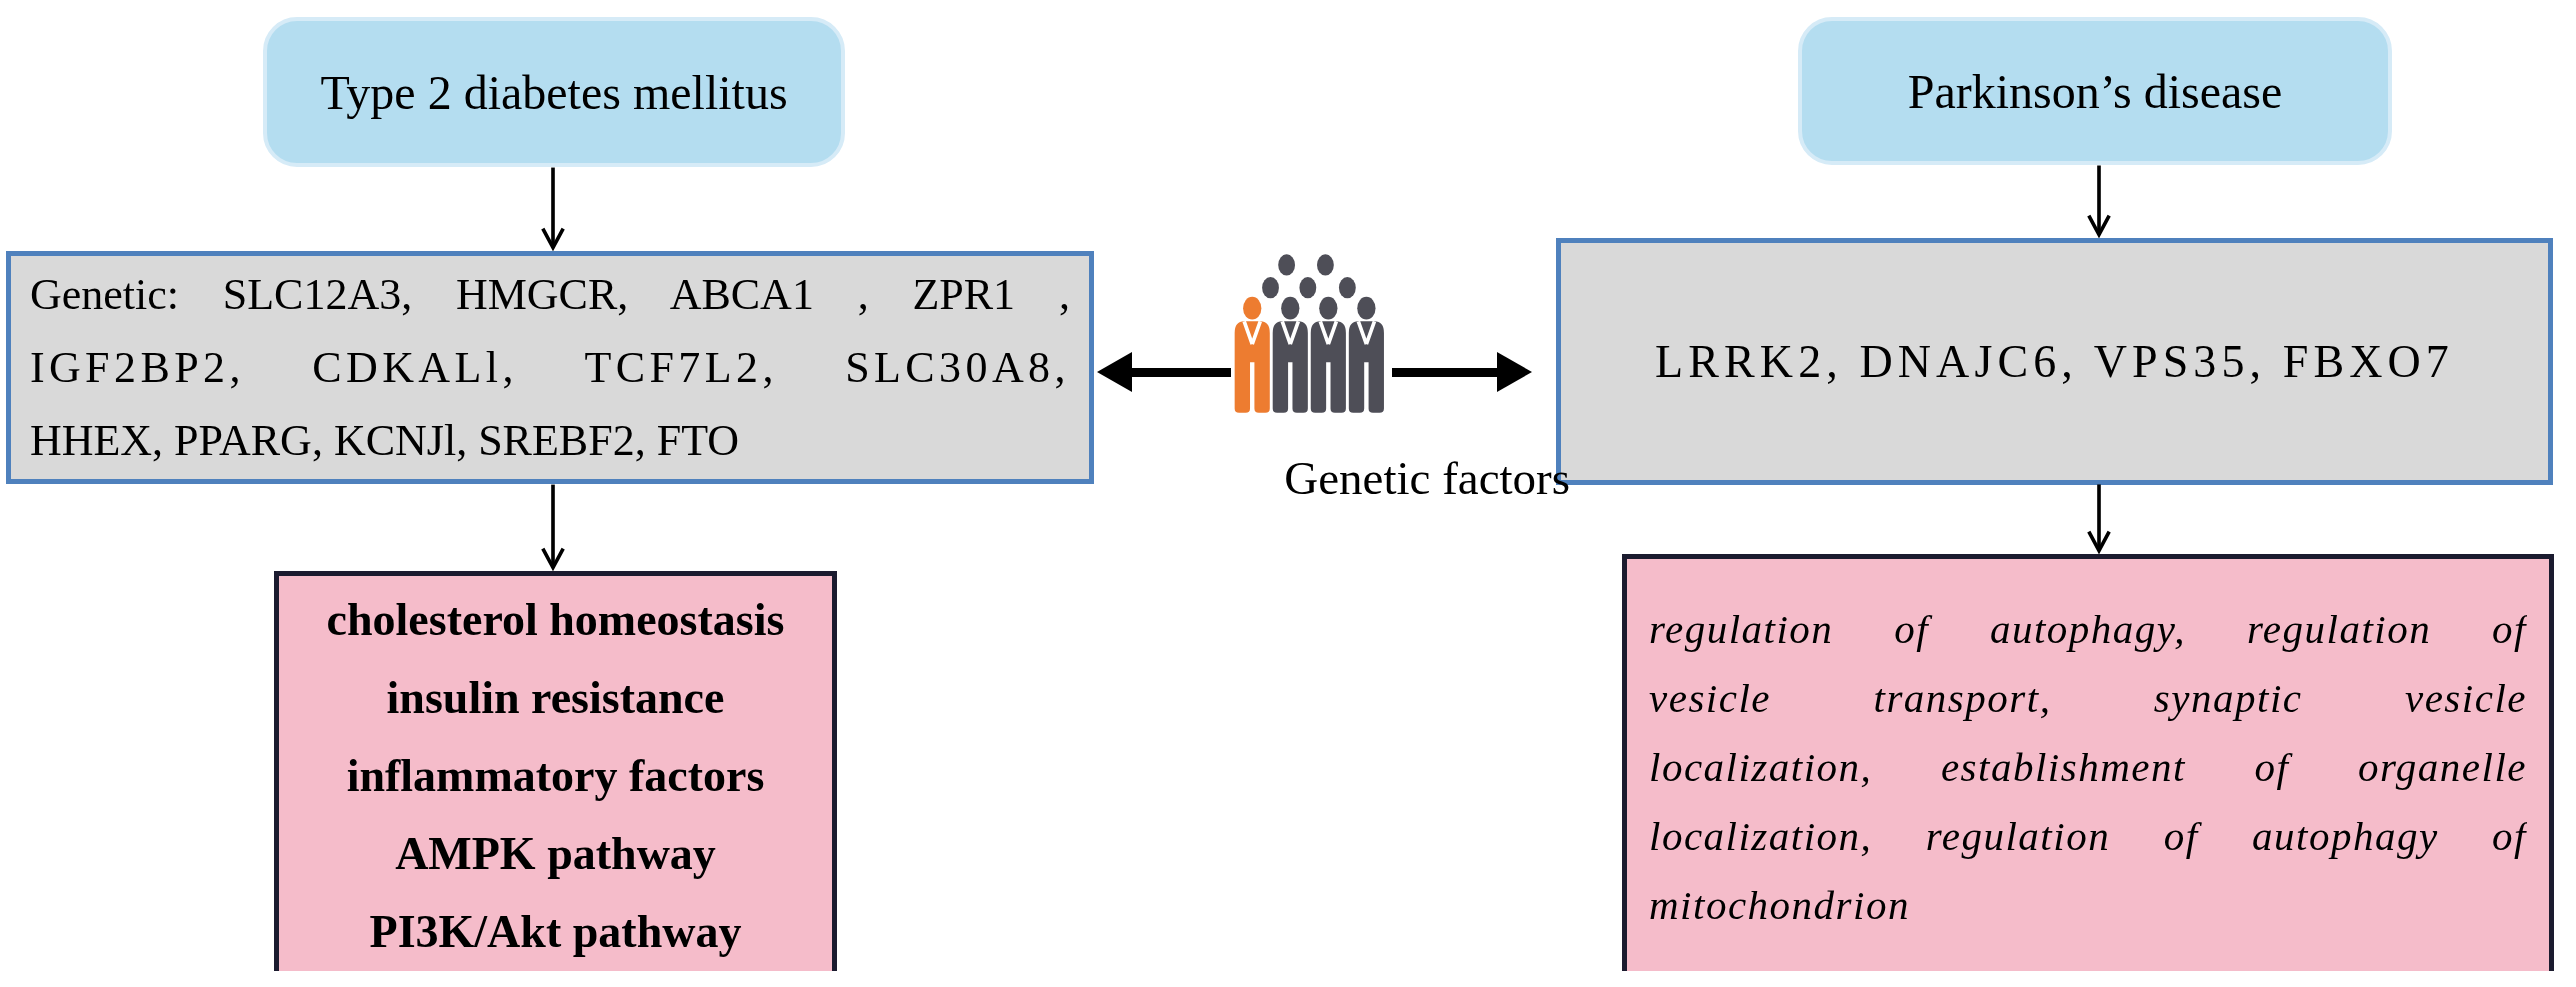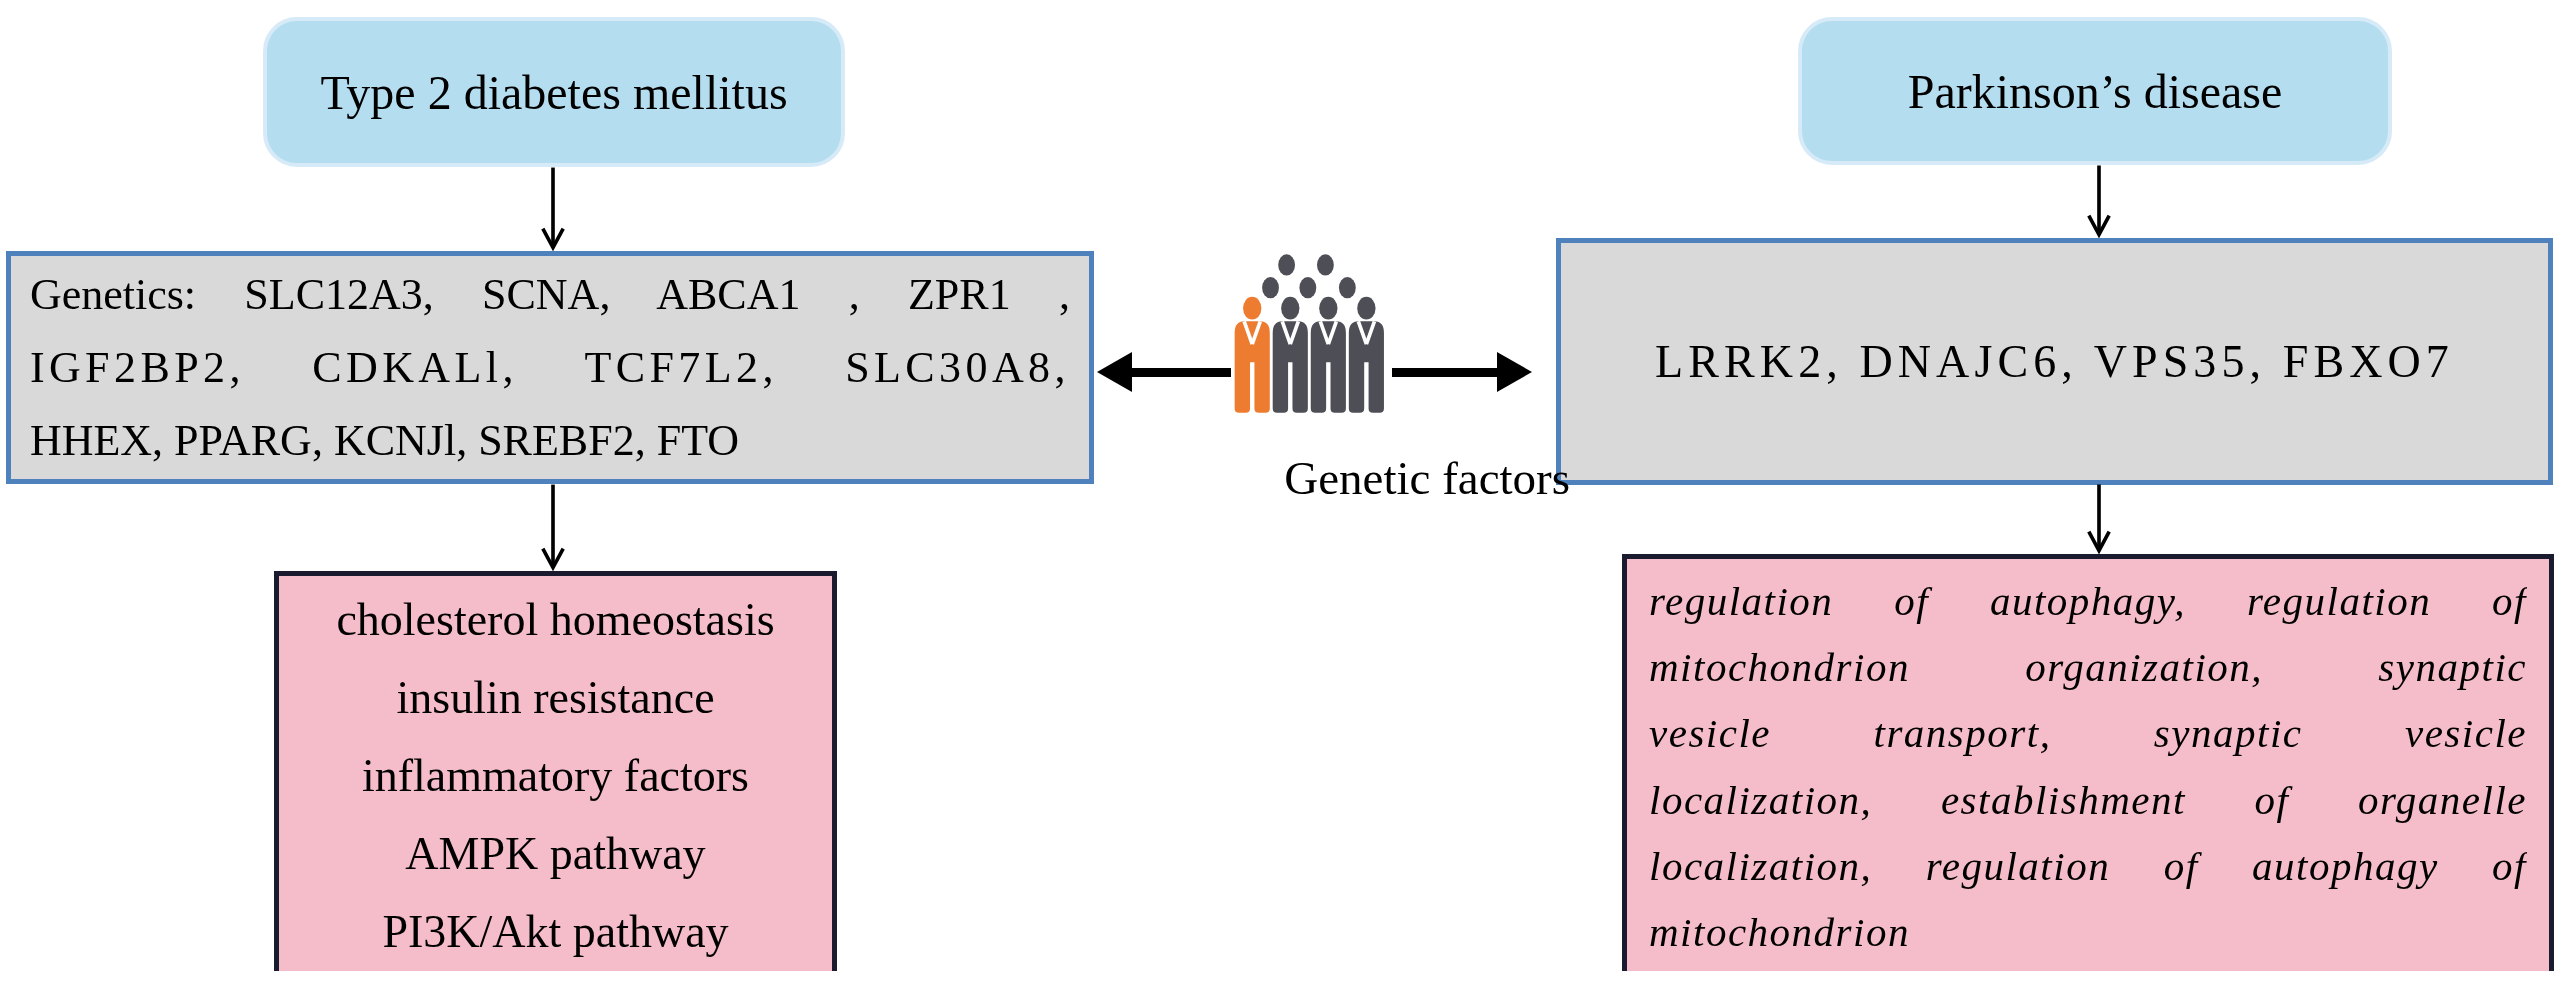--- a/index.html
+++ b/index.html
@@ -21,21 +21,21 @@
   #t2dm-genetics .line{height:73px;line-height:73px;}
   #pd-genetics .line{height:81px;line-height:81px;text-align:center;}
   #t2dm-genetics .l2{letter-spacing:4.4px;}
   #pd-genetics .l1{letter-spacing:0.7px;}
   #pd-genetics .l2{letter-spacing:5.1px;}
 
   
   .effects-box{position:absolute;background:#f5bcca;border:5.9px solid #1b1b2f;box-sizing:border-box;
                display:flex;flex-direction:column;justify-content:center;}
   #t2dm-effects{left:274px;top:571px;width:563px;height:409px;text-align:center;font-size:46px;}
-  #t2dm-effects .line{height:78px;line-height:78px;}
+  #t2dm-effects .line{height:78px;line-height:78px;font-weight:bold;}
   #pd-effects{left:1622px;top:554px;width:932px;height:426px;font-size:41px;padding:8px 22px;font-style:italic;}
   #pd-effects .line{height:69px;line-height:69px;letter-spacing:1.5px;}
 
   
   .jline{text-align:justify;overflow:hidden;}
   .jline::after{content:"";display:inline-block;width:100%;height:0;}
 
   .center-label{position:absolute;left:1071px;top:451px;width:499px;text-align:right;
                 font-size:47px;white-space:nowrap;}
 
@@ -55,38 +55,37 @@
 <div id="canvas">
 
   <div class="disease-box" id="t2dm-box">
     <span>Type 2 diabetes mellitus</span>
   </div>
   <div class="disease-box" id="pd-box">
     <span>Parkinson’s disease</span>
   </div>
 
   <div class="genetics-box" id="t2dm-genetics">
-    <div class="line jline l1">Genetics: SLC12A3, SCNA, ABCA1 , ZPR1 ,</div>
+    <div class="line jline l1">Genetic: SLC12A3, HMGCR, ABCA1 , ZPR1 ,</div>
     <div class="line jline l2">IGF2BP2, CDKALl, TCF7L2, SLC30A8,</div>
     <div class="line l3">HHEX, PPARG, KCNJl, SREBF2, FTO</div>
   </div>
   <div class="genetics-box" id="pd-genetics">
     <div class="line l2">LRRK2, DNAJC6, VPS35, FBXO7</div>
   </div>
 
   <div class="effects-box" id="t2dm-effects">
     <div class="line">cholesterol homeostasis</div>
     <div class="line">insulin resistance</div>
     <div class="line">inflammatory factors</div>
     <div class="line">AMPK pathway</div>
     <div class="line">PI3K/Akt pathway</div>
   </div>
   <div class="effects-box" id="pd-effects">
     <div class="line jline">regulation of autophagy, regulation of</div>
-    <div class="line jline">mitochondrion organization, synaptic</div>
     <div class="line jline">vesicle transport, synaptic vesicle</div>
     <div class="line jline">localization, establishment of organelle</div>
     <div class="line jline">localization, regulation of autophagy of</div>
     <div class="line">mitochondrion</div>
   </div>
 
   <svg class="varrow" style="left:537px;top:167px" width="32" height="84" viewBox="0 0 44 114">
     <line x1="22" y1="0" x2="22" y2="110" stroke="#000" stroke-width="5"></line>
     <polyline points="8,84 22,110 36,84" fill="none" stroke="#000" stroke-width="5"></polyline>
   </svg>

